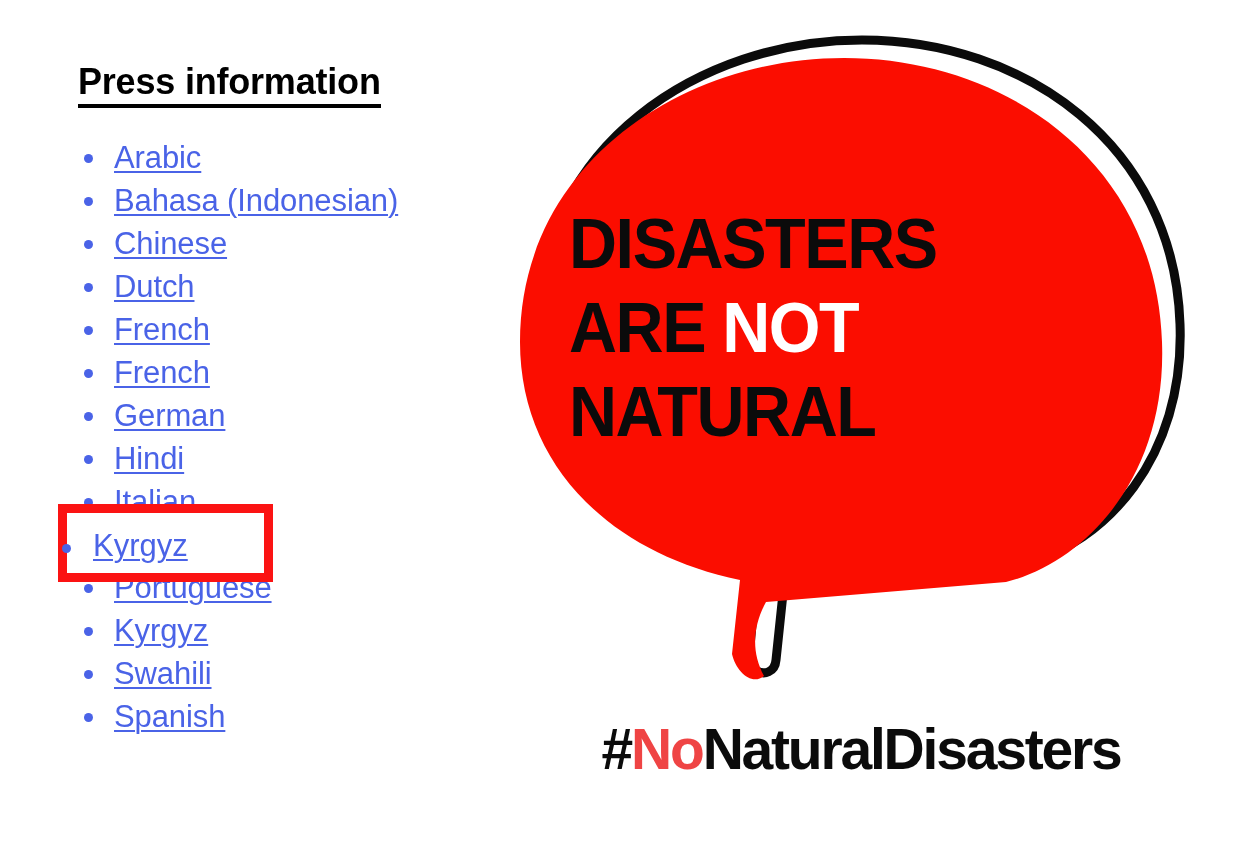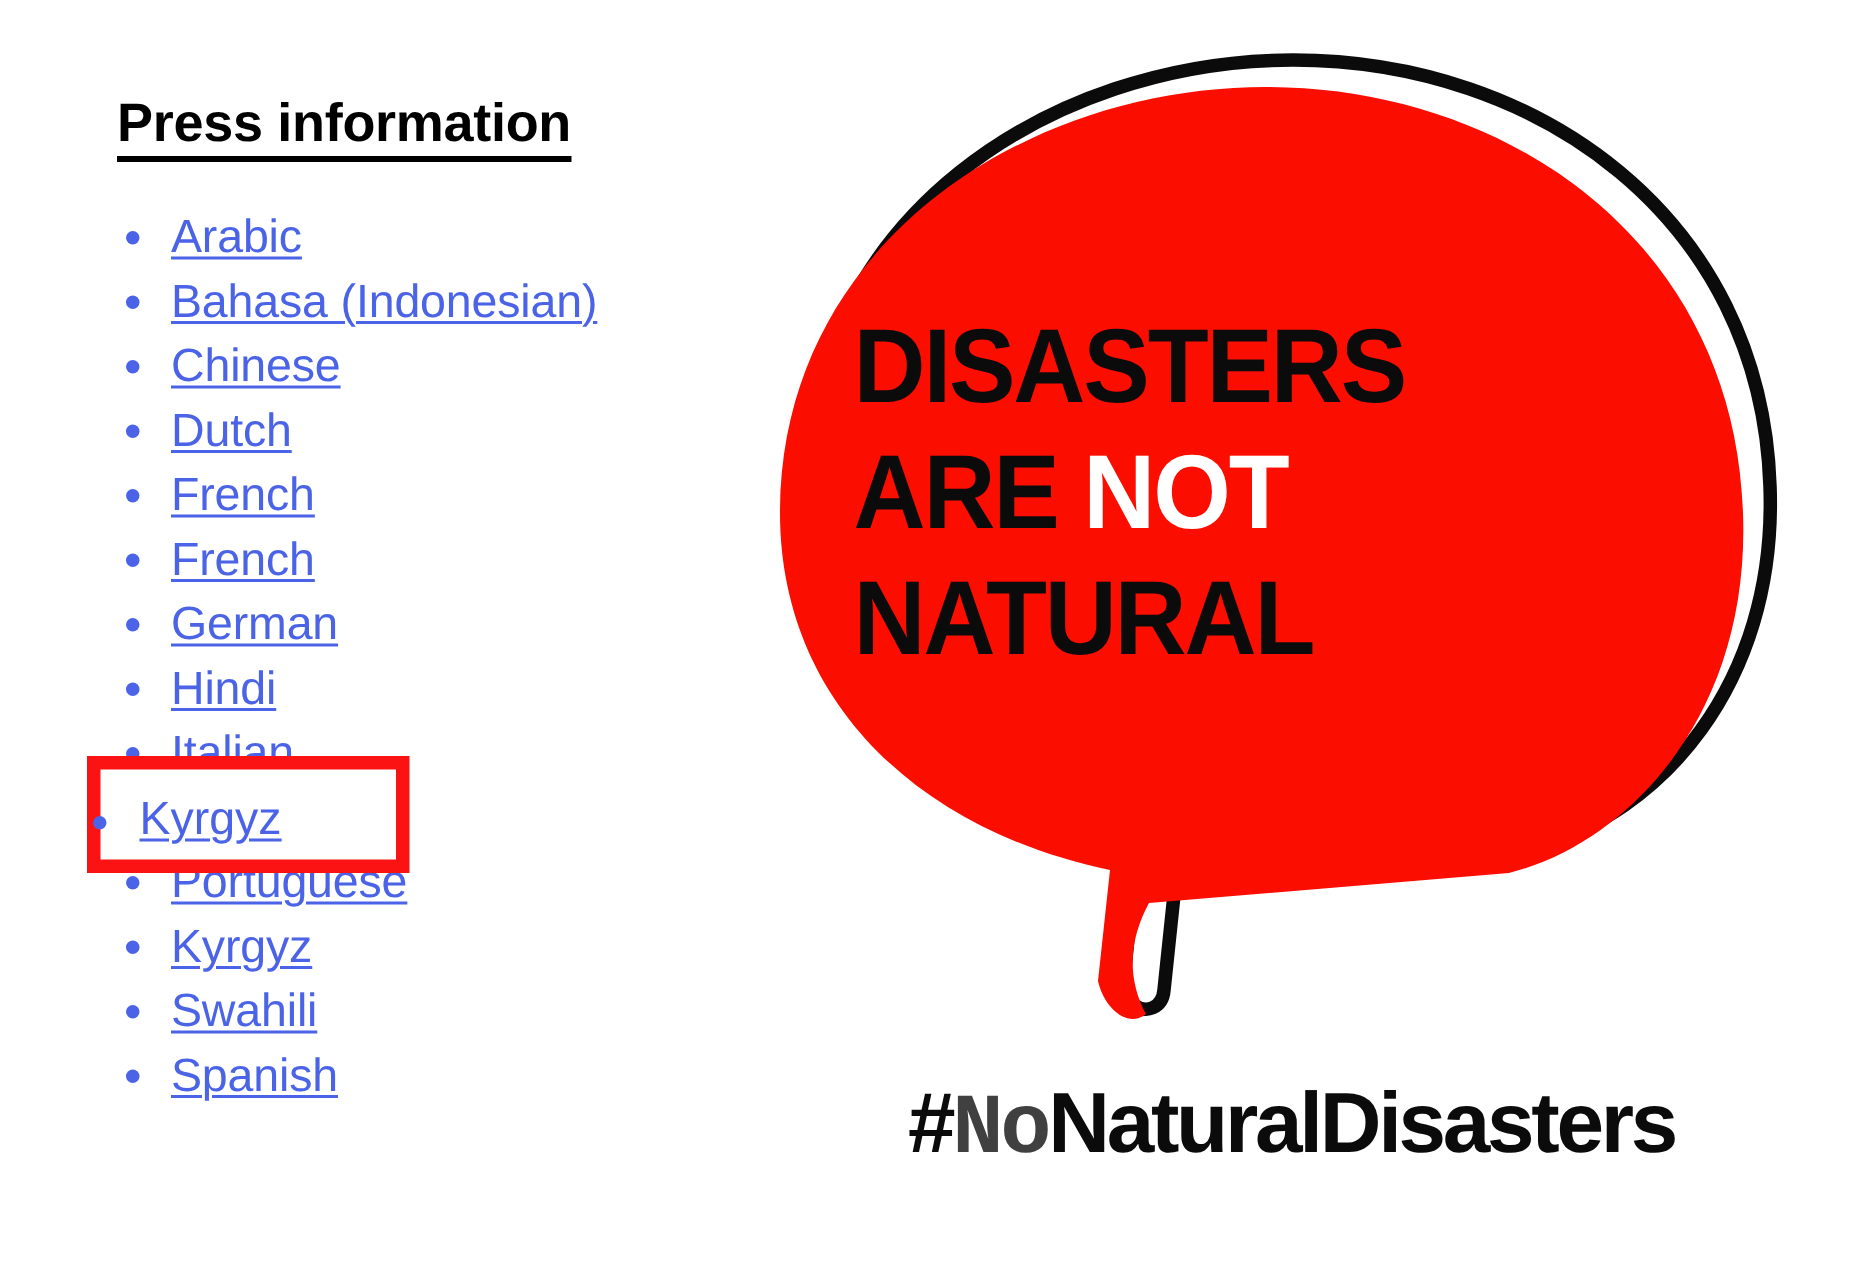--- a/index.html
+++ b/index.html
@@ -163,22 +163,21 @@
     top: 716px;
     width: 794px;
     text-align: center;
     font-size: 57px;
     font-weight: bold;
     letter-spacing: -2.2px;
     color: #0b0b0b;
     white-space: nowrap;
   }
   #hashtag .tag-no {
-    color: #404040;
-    font-family: Liberation Mono, monospace;
+    color: #ef4444;
   }
 </style>
 </head>
 <body>
 
 <div id="press-panel">
 
   <div id="press-title">Press information</div>
 
   <ul id="language-list">

